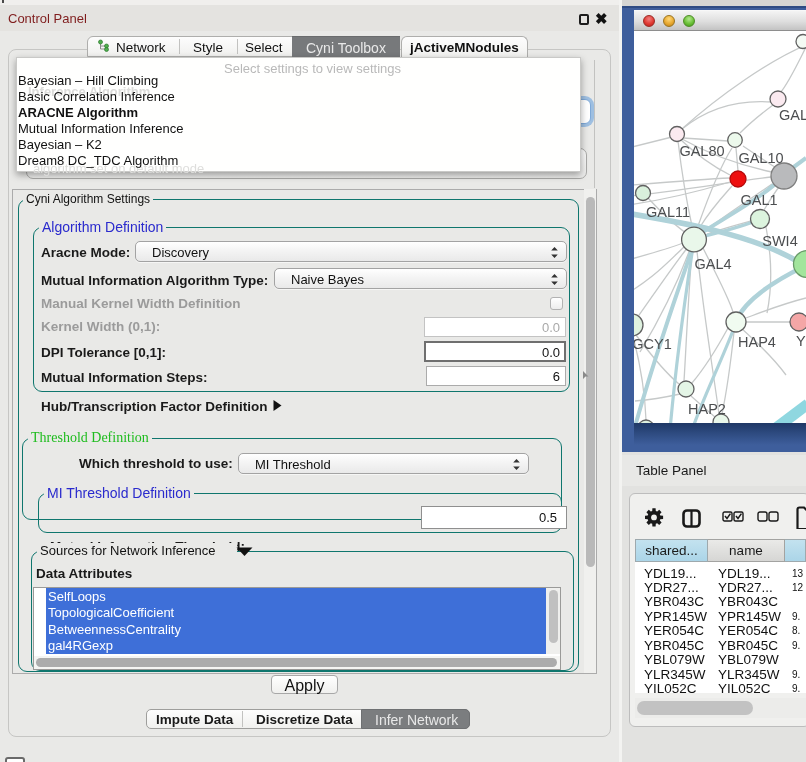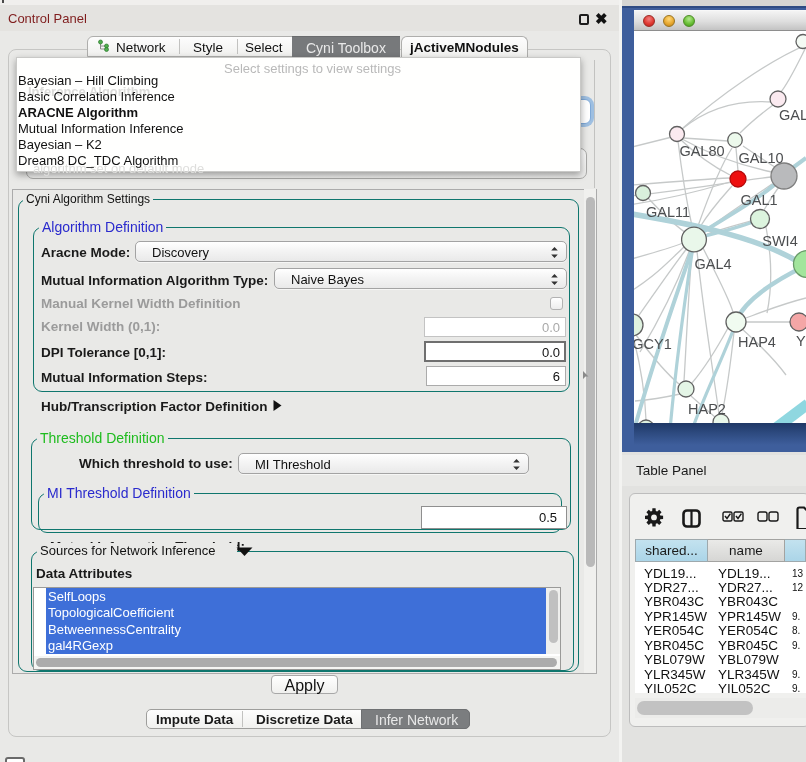--- a/index.html
+++ b/index.html
@@ -244,21 +244,21 @@
 <div class="abs lbl" style="left:41px; top:345px;">DPI Tolerance [0,1]:</div>
 <div class="tfield" style="left:424px; top:341px; width:142px; height:21px; border:2px solid #6f6f6f; padding:2px 4px 0 0;">0.0</div>
 <div class="abs lbl" style="left:41px; top:370px;">Mutual Information Steps:</div>
 <div class="tfield" style="left:426px; top:366px; width:140px; height:20px; border:1px solid #ababab; padding:2px 5px 0 0;">6</div>
 
 <div class="abs lbl" style="left:41px; top:399px;">Hub/Transcription Factor Definition</div>
 <svg class="abs" style="left:272px; top:399px;" width="11" height="13" viewBox="0 0 11 13">
     <path d="M1.5 1 L9.5 6.5 L1.5 12 Z" fill="#111"></path>
   </svg>
 
-<div class="gbox" style="left:31px; top:438px; width:540px; height:92px;">
+<div class="gbox" style="left:22px; top:438px; width:540px; height:82px;font-family:Liberation Serif, serif;">
   <span class="glab" style="color:#1ebc1e; font-size:14px;">Threshold Definition</span>
 </div>
 <div class="abs lbl" style="left:79px; top:456px;">Which threshold to use:</div>
 <div class="combo" style="left:238px; top:453px; width:291px; height:21px;">
     <span class="ct">MI Threshold</span>
   <span class="spin">
       <svg width="9" height="13" viewBox="0 0 9 13">
         <path d="M1.2 4.6 L4.5 1 L7.8 4.6 Z M1.2 8.4 L4.5 12 L7.8 8.4 Z" fill="#333"></path>
       </svg>
     </span>

